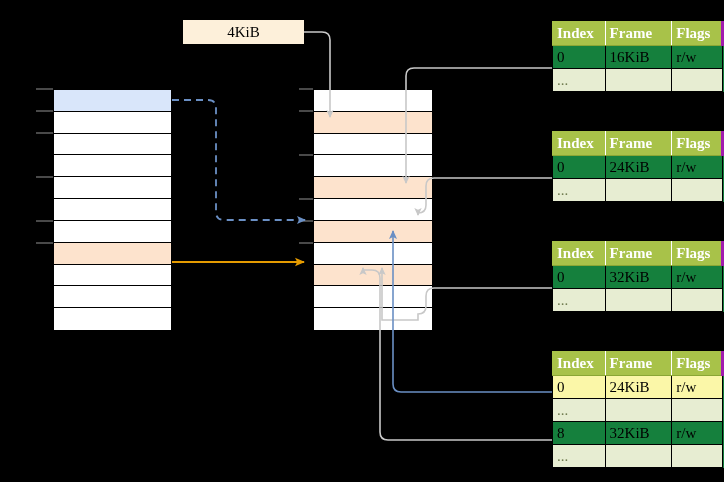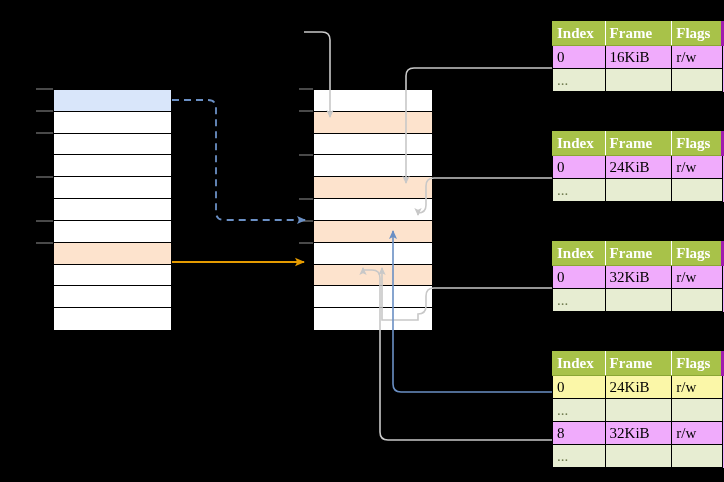--- a/index.html
+++ b/index.html
@@ -48,21 +48,21 @@
     background: #ffffff;
   }
   .mem-row:last-child { border-bottom: none; }
   .mem-row.blue  { background: #d9e6fa; }
   .mem-row.peach { background: #fde3cd; }
 
   
   .ptable {
     position: absolute;
     border-collapse: collapse;
-    background: #f0abfc;
+    background: #15803d;
     border: 1px solid #9bbb3a;
     box-sizing: border-box;
   }
   .ptable td, .ptable th {
     border: 1px solid #000000;
     box-sizing: border-box;
     font-size: 15px;
     font-weight: normal;
     padding: 1px 4px;
     height: 23px;
@@ -84,20 +84,21 @@
   .ptable td.hl { background: #fbf7a8; }
   .col-index { width: 56px; }
   .col-frame { width: 74px; }
   .col-flags { width: 54px; }
 </style>
 </head>
 <body>
 
 <div id="root">
 
+  <div class="size-chip" style="left:183px; top:20px; width:121px; height:24px;">4KiB</div>
 
   <div class="mem-col" id="left-col" style="left:53px; top:89px; width:119px; height:242px;">
       <div class="mem-row blue" style="height: 21.8182px;"></div>
       <div class="mem-row" style="height: 21.8182px;"></div>
       <div class="mem-row" style="height: 21.8182px;"></div>
       <div class="mem-row" style="height: 21.8182px;"></div>
       <div class="mem-row" style="height: 21.8182px;"></div>
       <div class="mem-row" style="height: 21.8182px;"></div>
       <div class="mem-row" style="height: 21.8182px;"></div>
       <div class="mem-row peach" style="height: 21.8182px;"></div>

